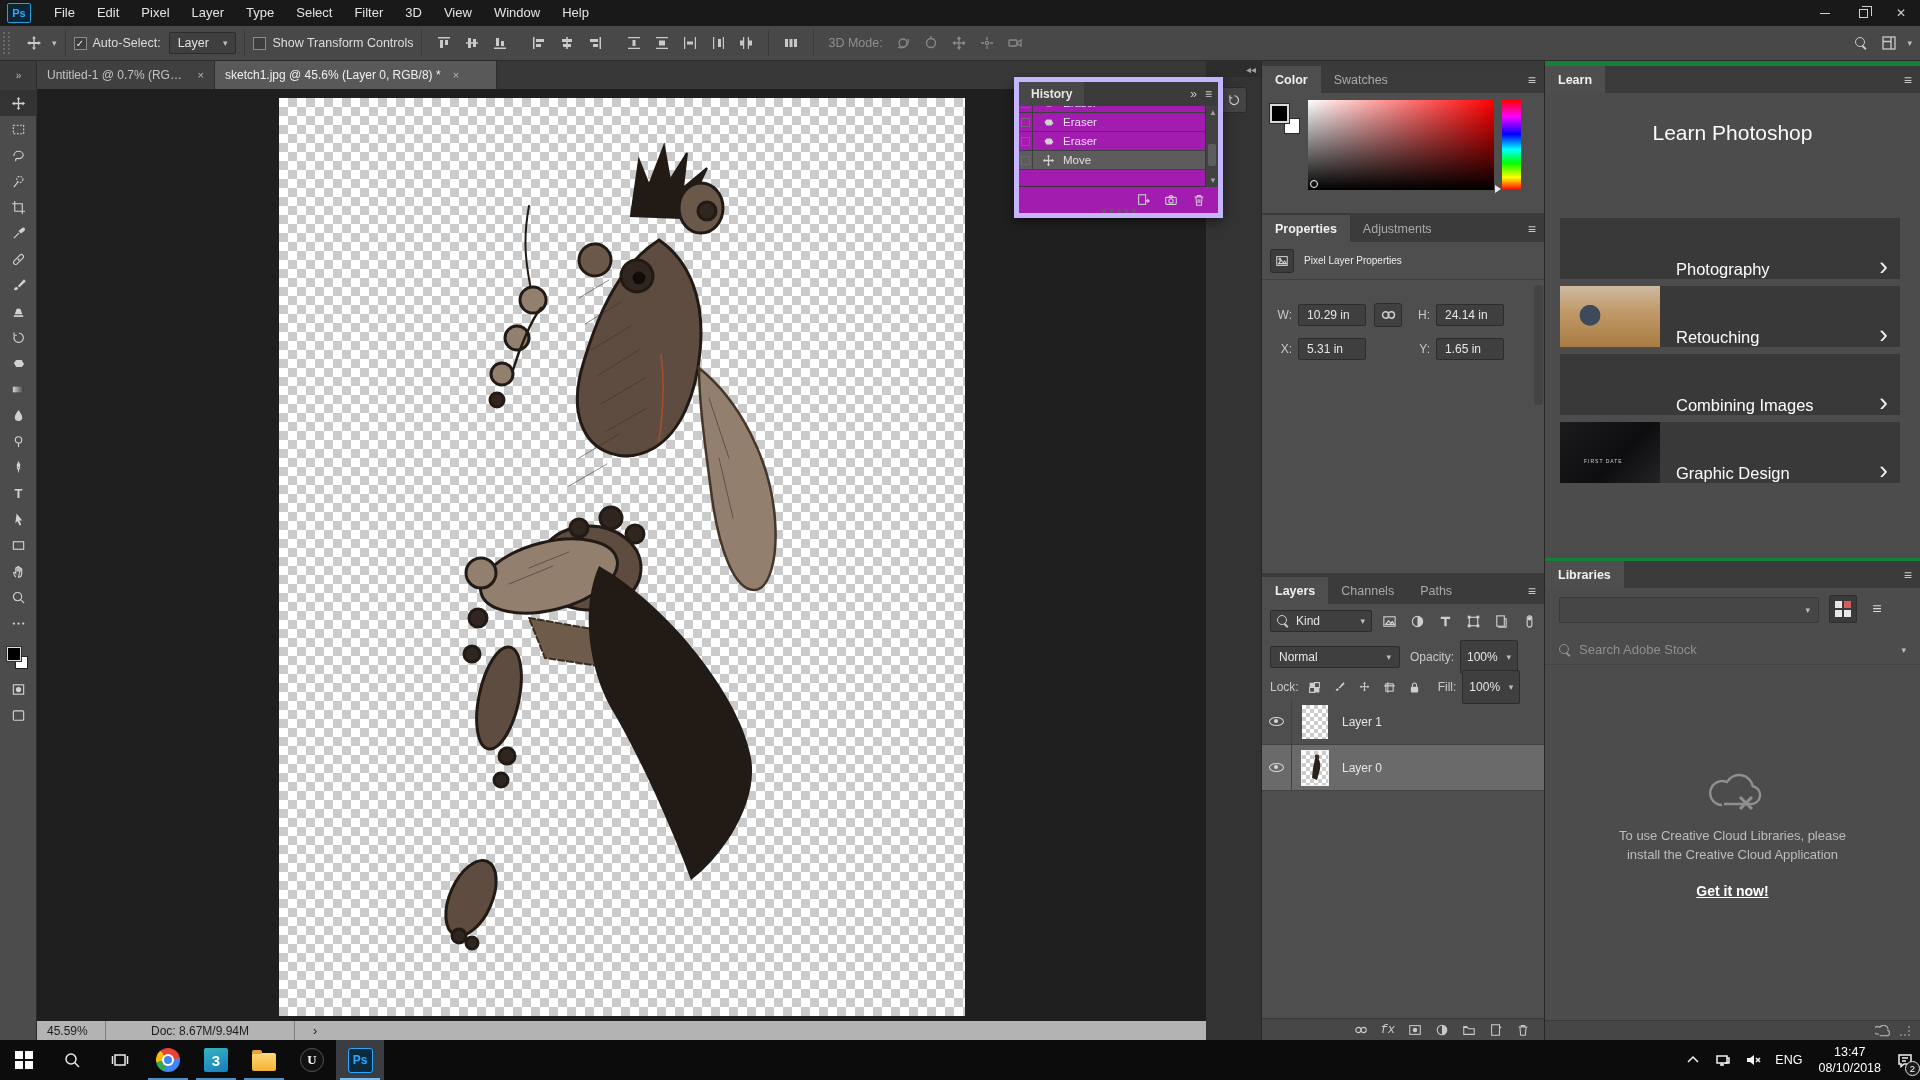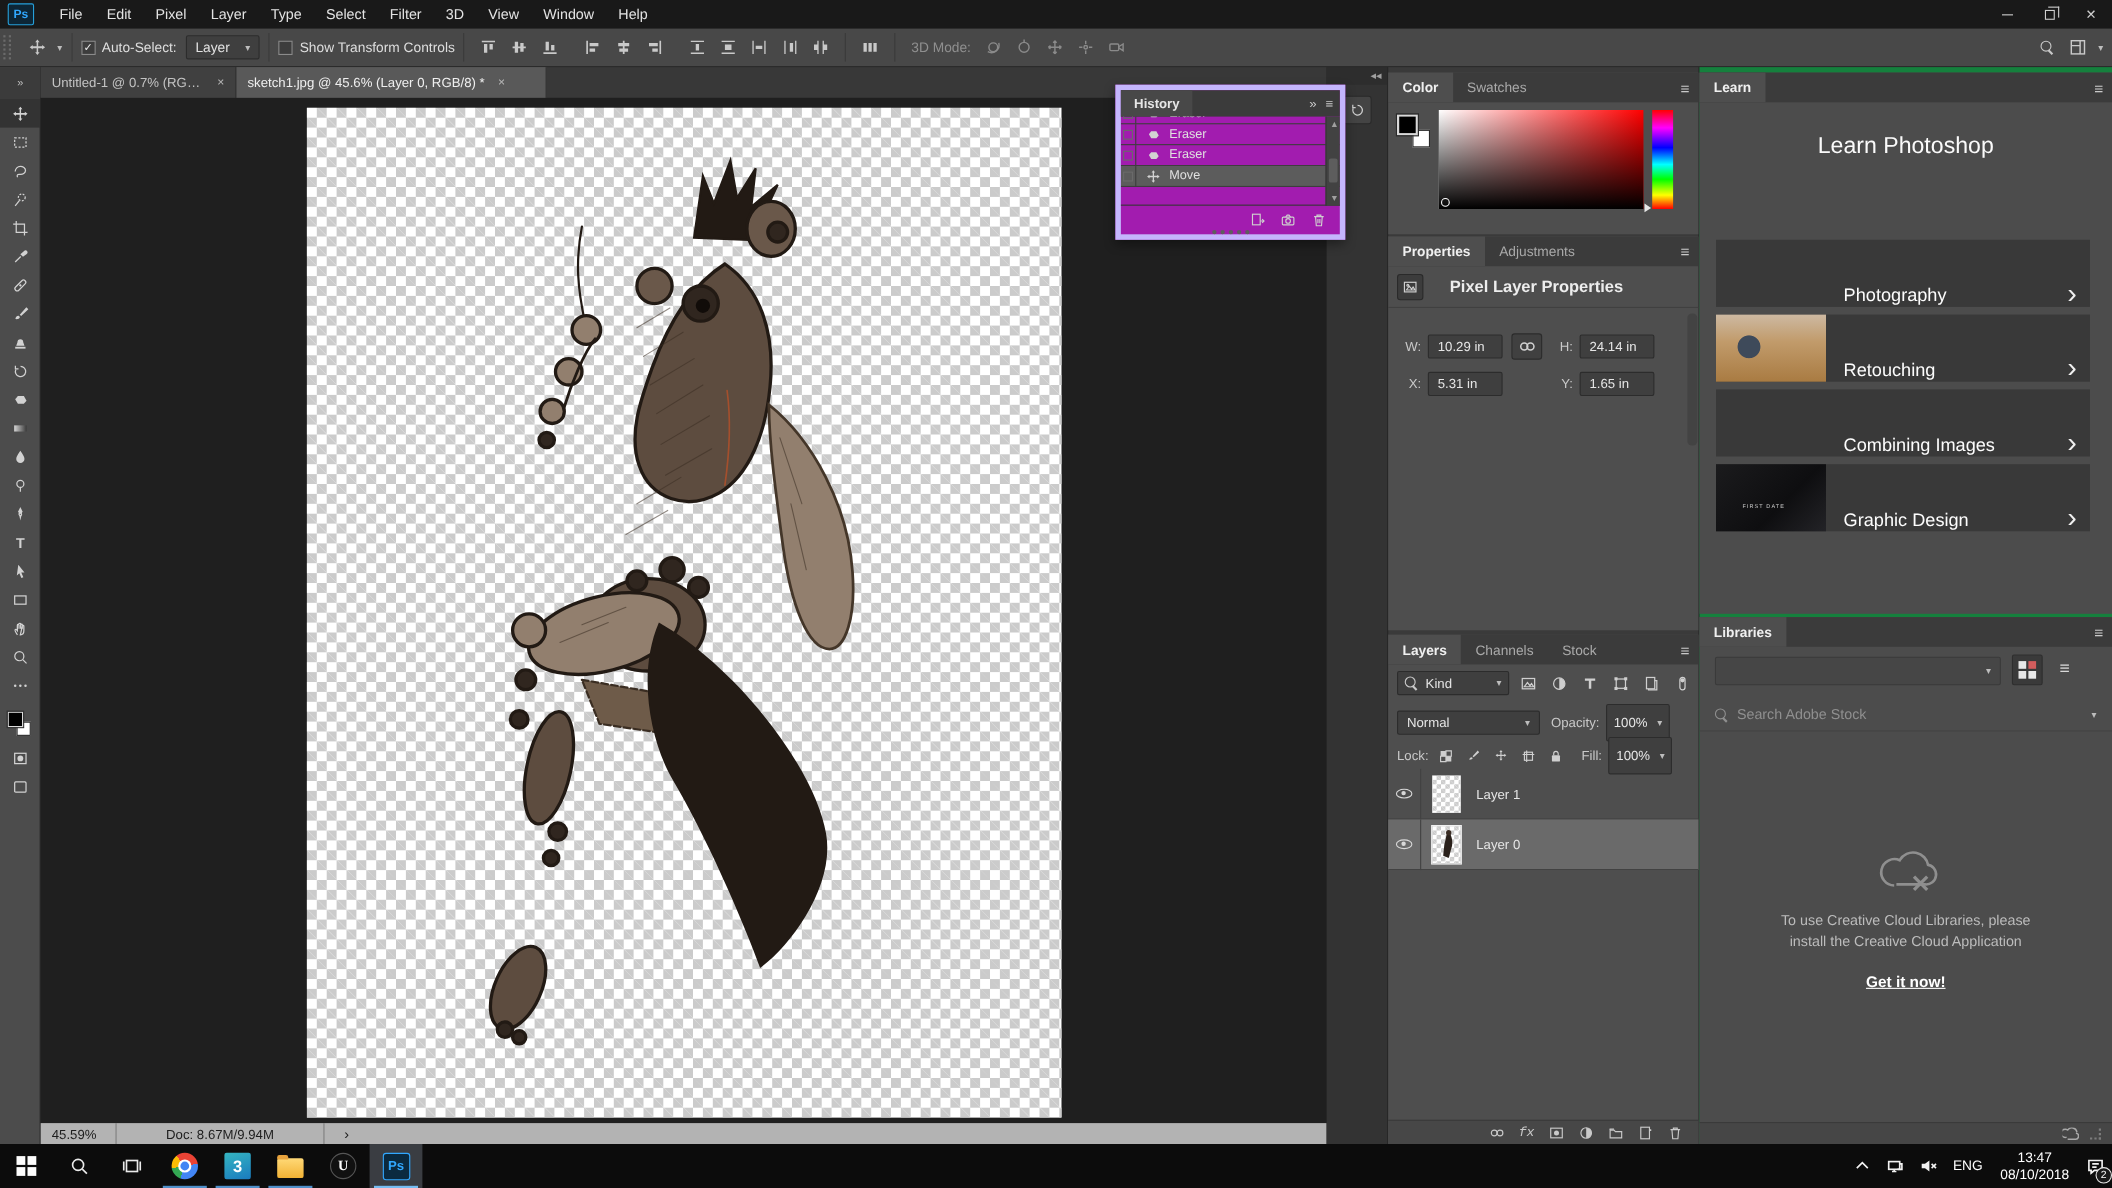--- a/index.html
+++ b/index.html
@@ -98,21 +98,21 @@
 .fgbg .f{position:absolute;left:0;top:0;width:19px;height:19px;background:#000;border:2px solid #d9d9d9;outline:1px solid #2a2a2a}
 .sat-box{position:absolute;left:46px;top:34px;width:186px;height:90px;background:linear-gradient(to bottom,rgba(0,0,0,0),#000),linear-gradient(to right,#fff,#f00)}
 .sat-pick{position:absolute;left:2px;bottom:2px;width:8px;height:8px;border:1.4px solid #fff;border-radius:50%}
 .hue-strip{position:absolute;left:240px;top:34px;width:19px;height:90px;background:linear-gradient(to bottom,#f00,#f0f 18%,#00f 38%,#0ff 55%,#0f0 70%,#ff0 86%,#f00)}
 .hue-arrow{position:absolute;left:-7px;bottom:-3px;width:0;height:0;border-top:4px solid transparent;border-bottom:4px solid transparent;border-left:6px solid #e8e8e8}
 
 #propspanel{top:154px;height:358px}
 .props-head{display:flex;align-items:center;height:38px;border-bottom:1px solid #404040;padding-left:8px}
 .pthumb{width:24px;height:24px;background:#3c3c3c;border:1px solid #2a2a2a;border-radius:3px;display:flex;align-items:center;justify-content:center}
 .pthumb svg{width:14px;height:14px;stroke:#d0d0d0;fill:none;stroke-width:1.2}
-.props-title{margin-left:24px;font-size:15px;font-weight:bold;color:#ededed}
+.props-title{margin-left:10px;font-size:10px;font-weight:normal;color:#ededed}
 .prow{position:absolute;left:0;width:100%;height:24px;display:flex;align-items:center;font-size:12px;color:#c9c9c9}
 .plabel{width:20px;text-align:right;margin-right:6px}
 .pfield{width:68px;height:22px;background:#3f3f3f;border:1px solid #2c2c2c;border-radius:2px;display:flex;align-items:center;padding-left:8px;color:#e6e6e6}
 .linkbtn{width:28px;height:24px;background:#404040;border:1px solid #2c2c2c;border-radius:3px;display:flex;align-items:center;justify-content:center;margin:0 8px}
 .linkbtn svg{width:15px;height:10px;stroke:#cfcfcf;fill:none;stroke-width:1.5}
 .props-scroll{position:absolute;right:1px;top:70px;width:9px;height:120px;background:#434343;border-radius:4px}
 
 #layerspanel{top:516px;height:463px}
 .lp-row{position:absolute;left:0;width:100%;display:flex;align-items:center;font-size:12px;color:#c9c9c9}
 .kindbox{margin-left:8px;width:102px;height:22px;background:#3f3f3f;border:1px solid #2c2c2c;border-radius:2px;display:flex;align-items:center;padding:0 6px;color:#e3e3e3}
@@ -692,21 +692,21 @@
       <span class="plabel">Y:</span>
       <div class="pfield">1.65 in</div>
     </div>
     <div class="props-scroll"></div>
   </div>
 
   <div id="layerspanel" class="panel">
     <div class="pan-tabbar">
       <div class="pan-tab active">Layers</div>
       <div class="pan-tab">Channels</div>
-      <div class="pan-tab">Stock</div>
+      <div class="pan-tab">Paths</div>
       <div class="pan-menu">≡</div>
     </div>
     <div class="lp-row" style="top:33px">
       <div class="kindbox">
         <span class="mag" style="color:#c9c9c9;margin-right:7px"></span>
         <span>Kind</span>
         <span class="chev">▾</span>
       </div>
       <span class="fbtn">
           <svg viewBox="0 0 16 16">

